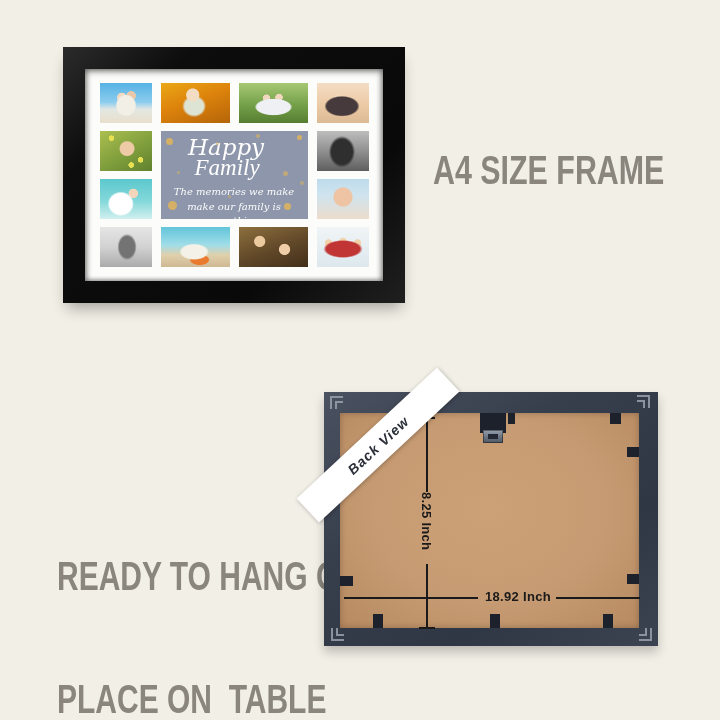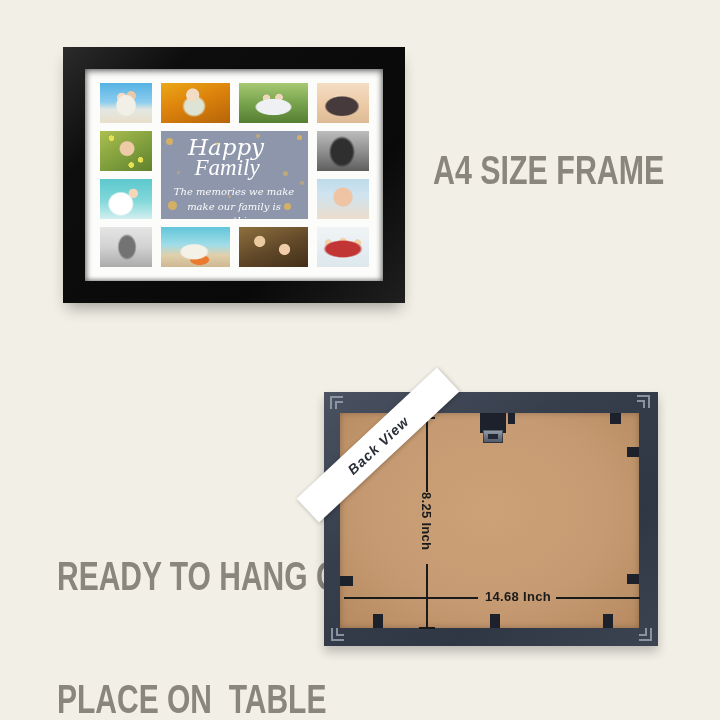--- a/index.html
+++ b/index.html
@@ -183,20 +183,20 @@
     <div class="clip tab-h"></div>
 
     <div class="dim v-seg1"></div>
     <div class="dim v-seg2"></div>
     <div class="dim v-tick-t"></div>
     <div class="dim v-tick-b"></div>
     <div class="dim h-seg-l"></div>
     <div class="dim h-seg-r"></div>
 
     <div class="dim-label dim-v-label">8.25 Inch</div>
-    <div class="dim-label dim-h-label">14.68 Inch</div>
+    <div class="dim-label dim-h-label">18.92 Inch</div>
 
     <div class="ribbon">
       <span>Back View</span>
     </div>
   </section>
 
 </div>
 
 </body></html>

